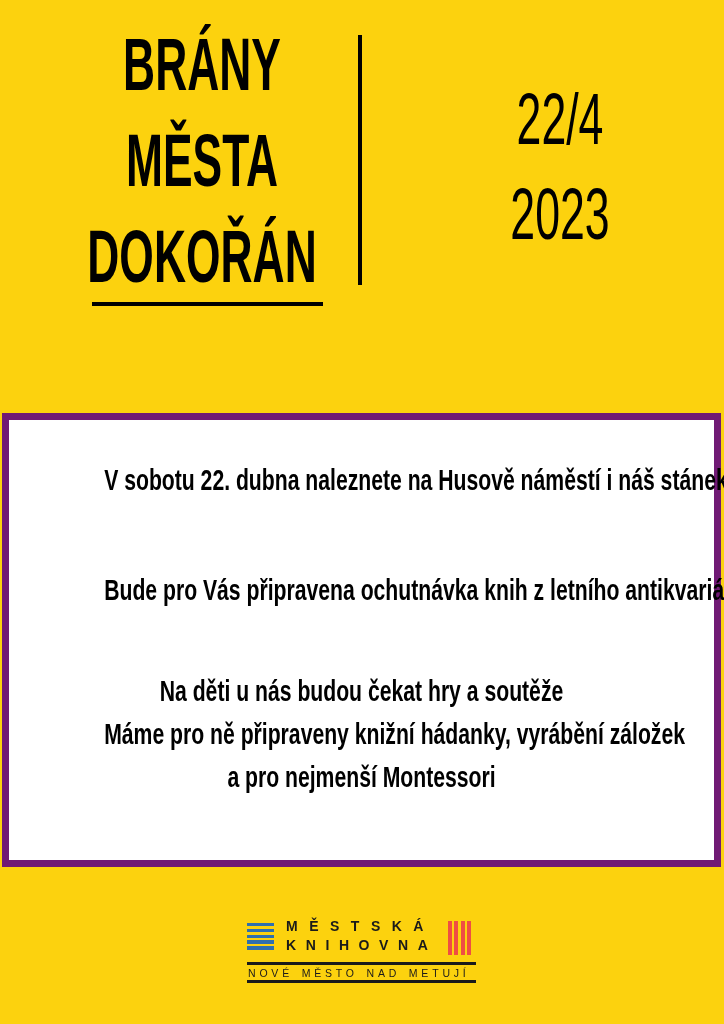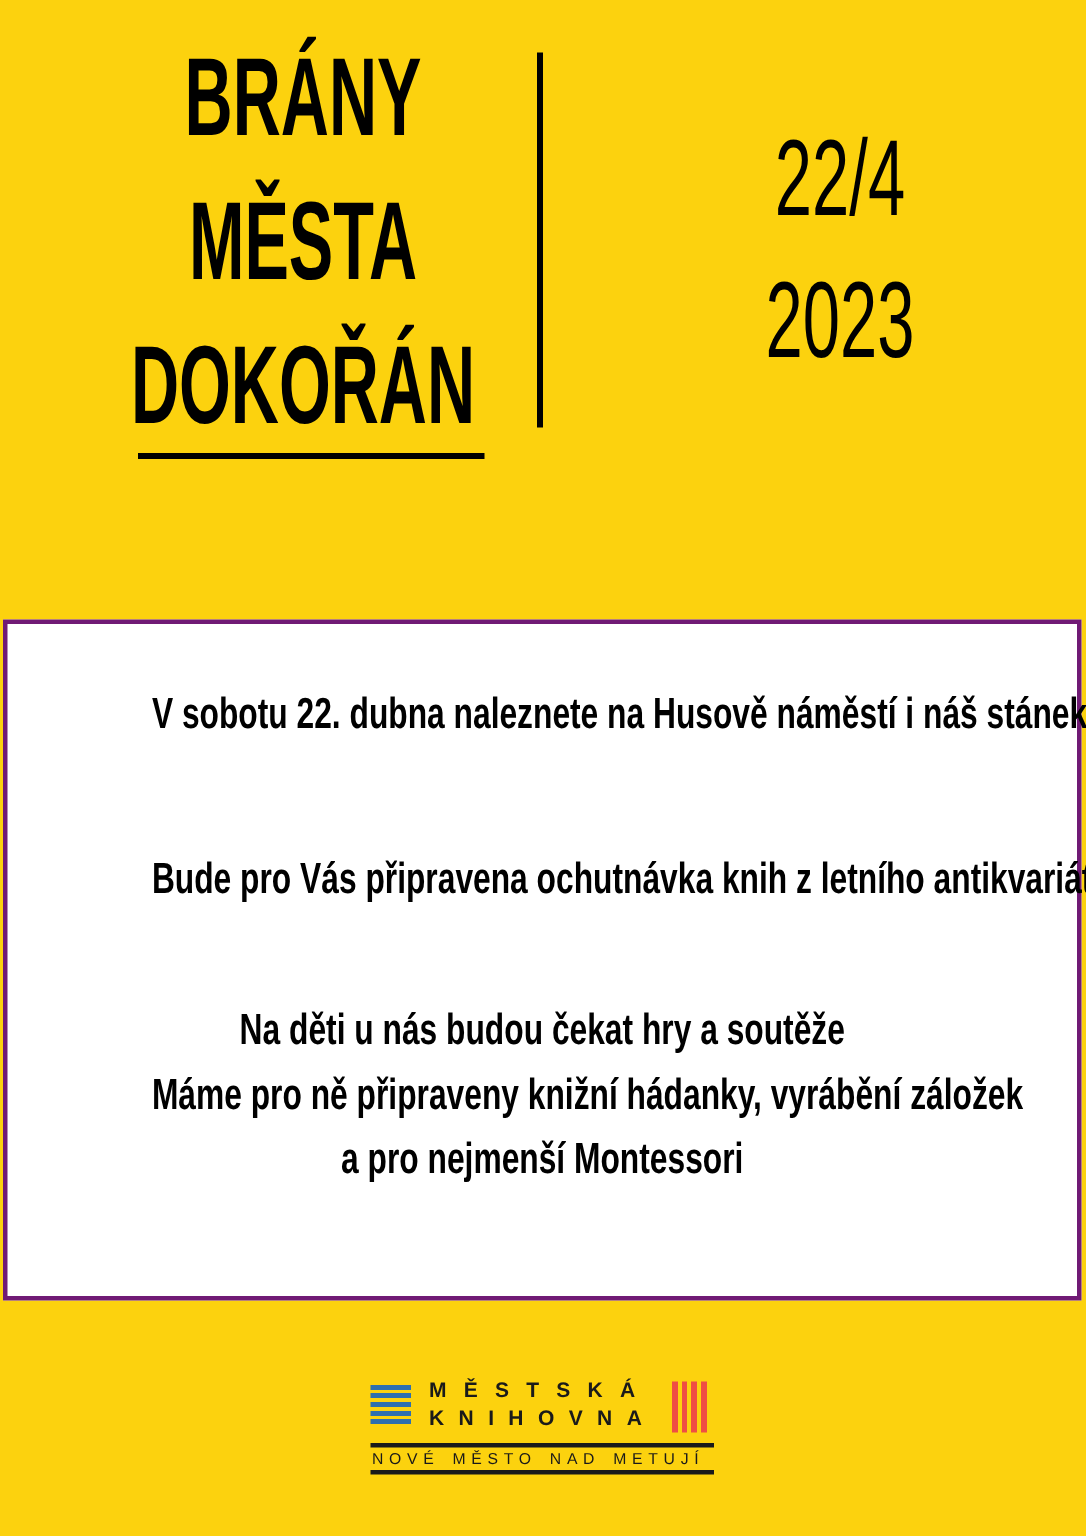--- a/index.html
+++ b/index.html
@@ -36,21 +36,21 @@
     position:absolute;left:445px;top:72px;width:230px;
     font-weight:400;font-size:72px;line-height:95px;
     text-align:center;white-space:nowrap;
   }
   .date-line{transform:scaleX(0.62);}
 
   
   .info-box{
     position:absolute;left:2px;top:413px;width:719px;height:454px;
     background:var(--box-background);
-    border:3px solid #701a75;
+    border:7px solid #701a75;
   }
   .announcement{
     position:absolute;left:0;width:100%;
     font-weight:700;font-size:29px;
     text-align:center;white-space:nowrap;
     transform:scaleX(0.73);
   }
   .announcement.p1{top:38px;line-height:44px;}
   .announcement.p2{top:148px;line-height:44px;}
   .announcement.p3{top:250px;line-height:43px;}

